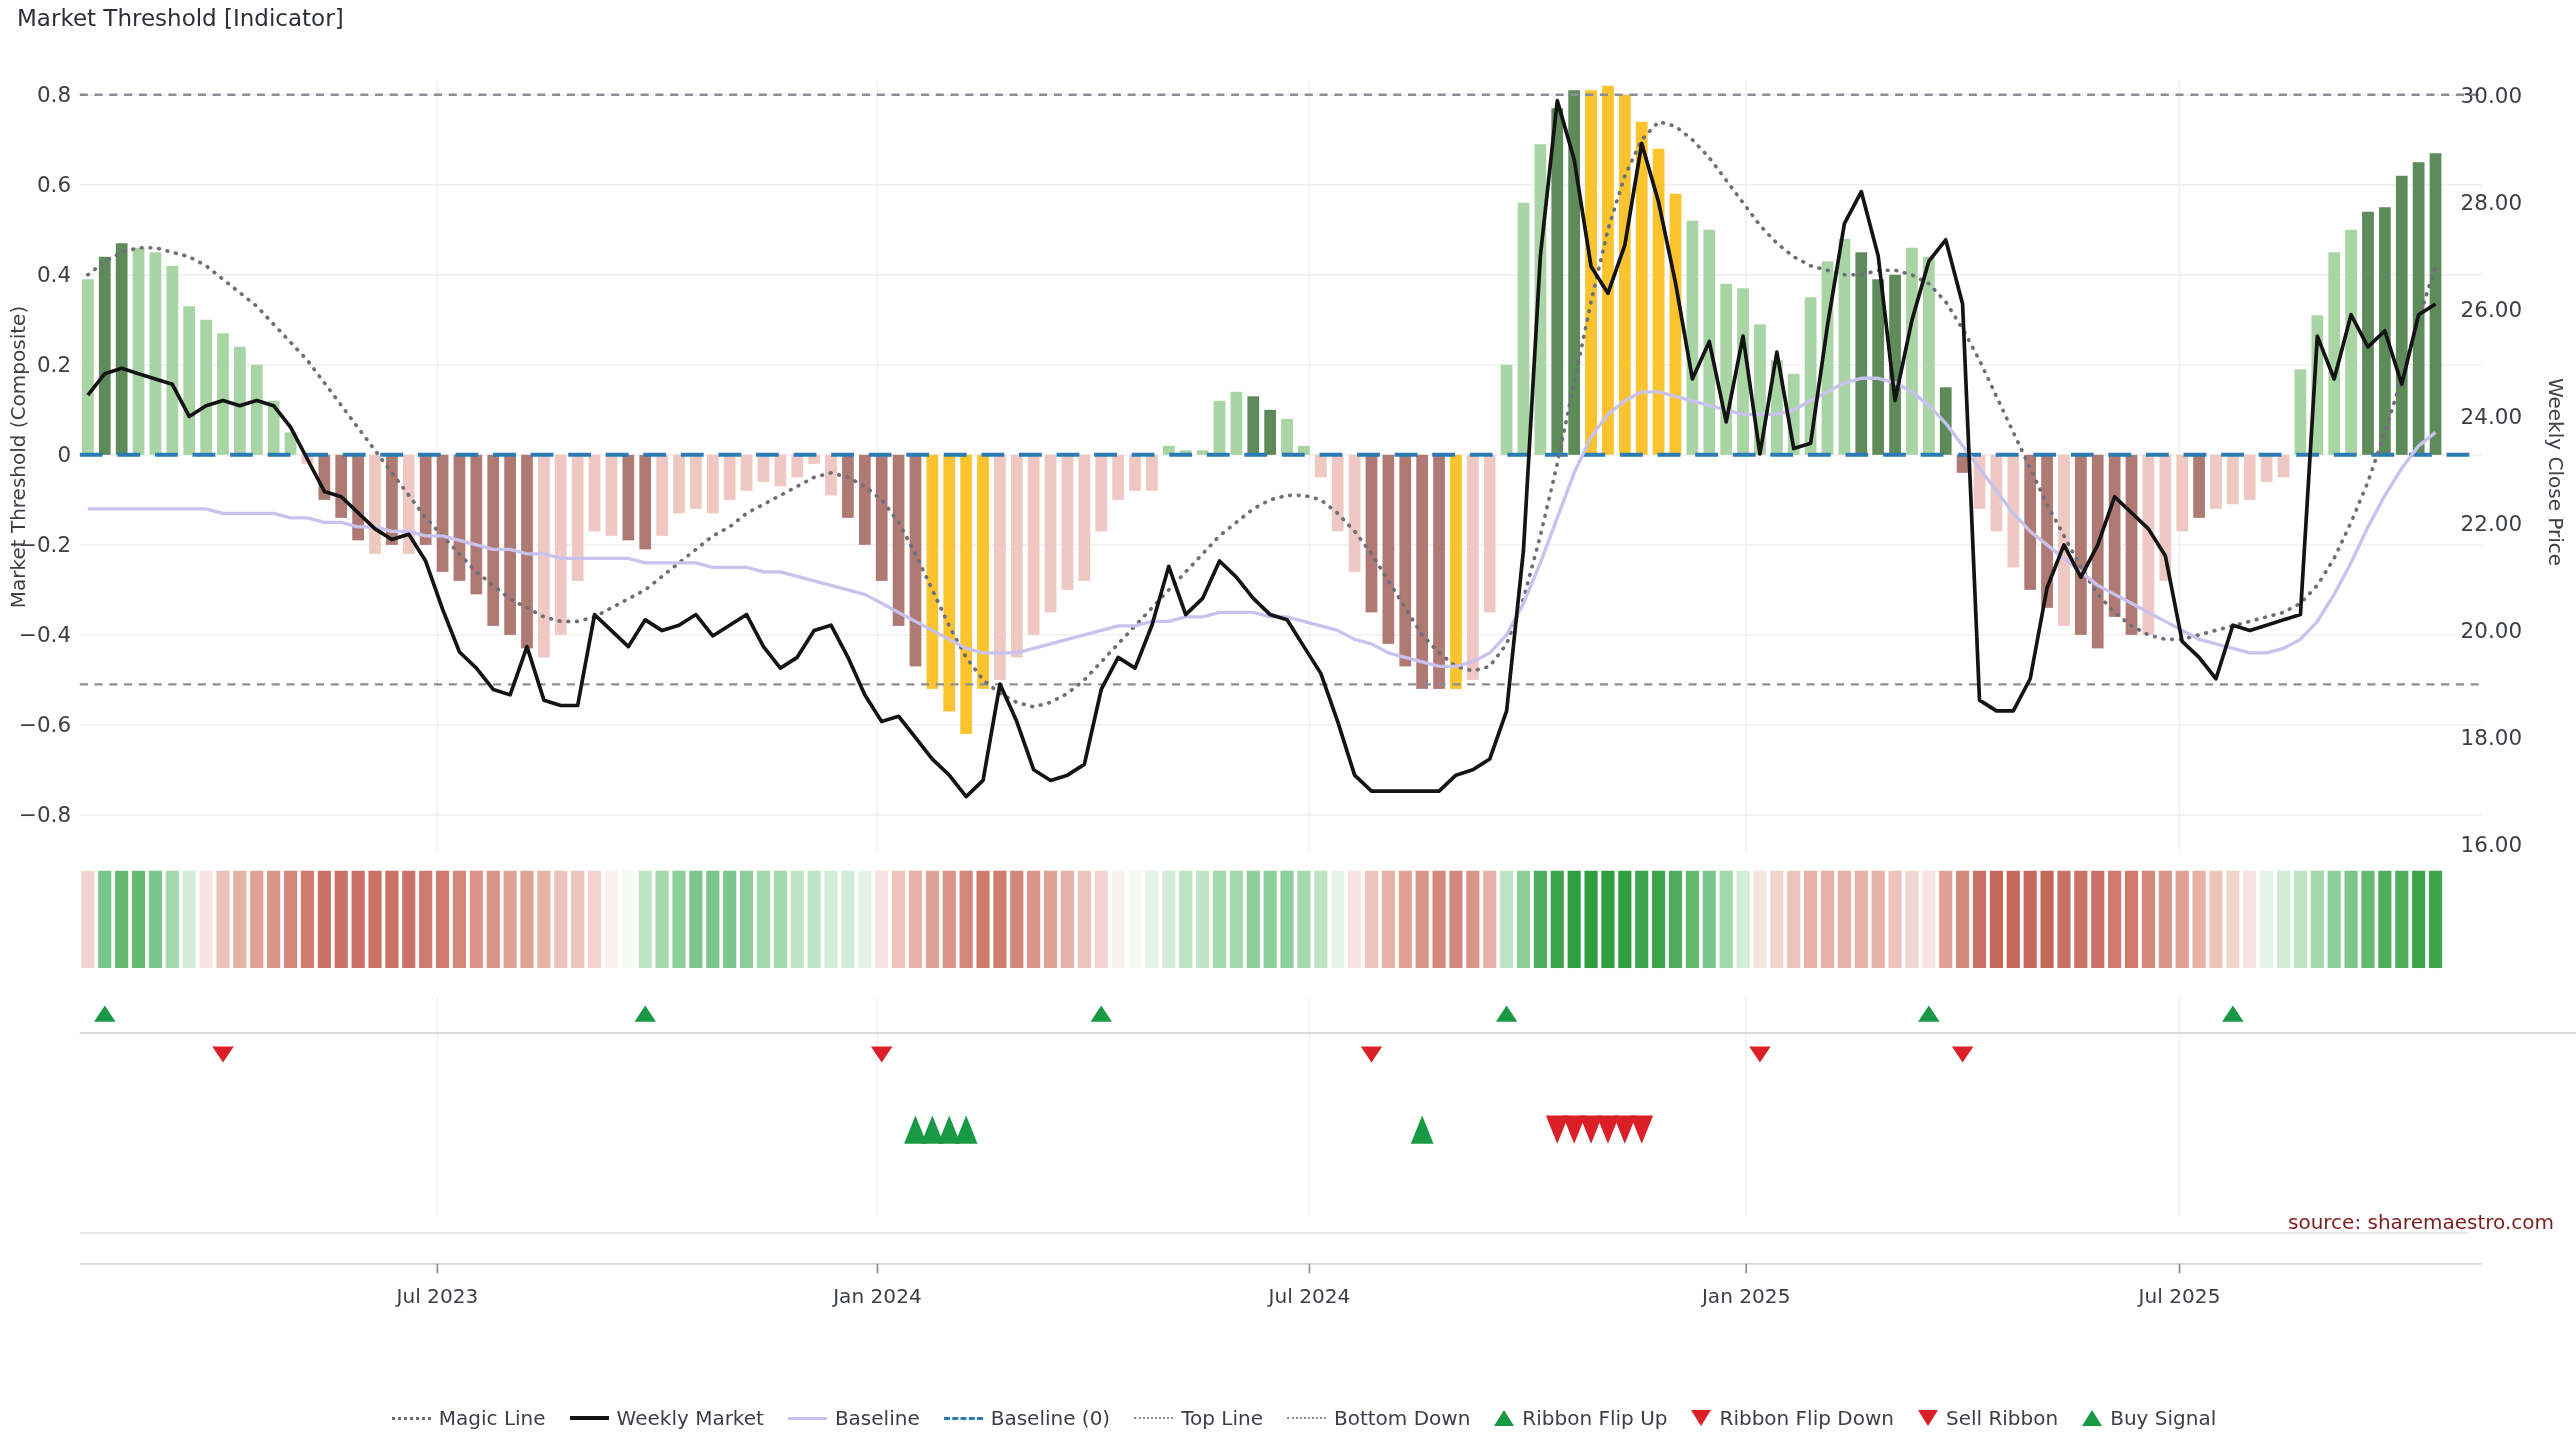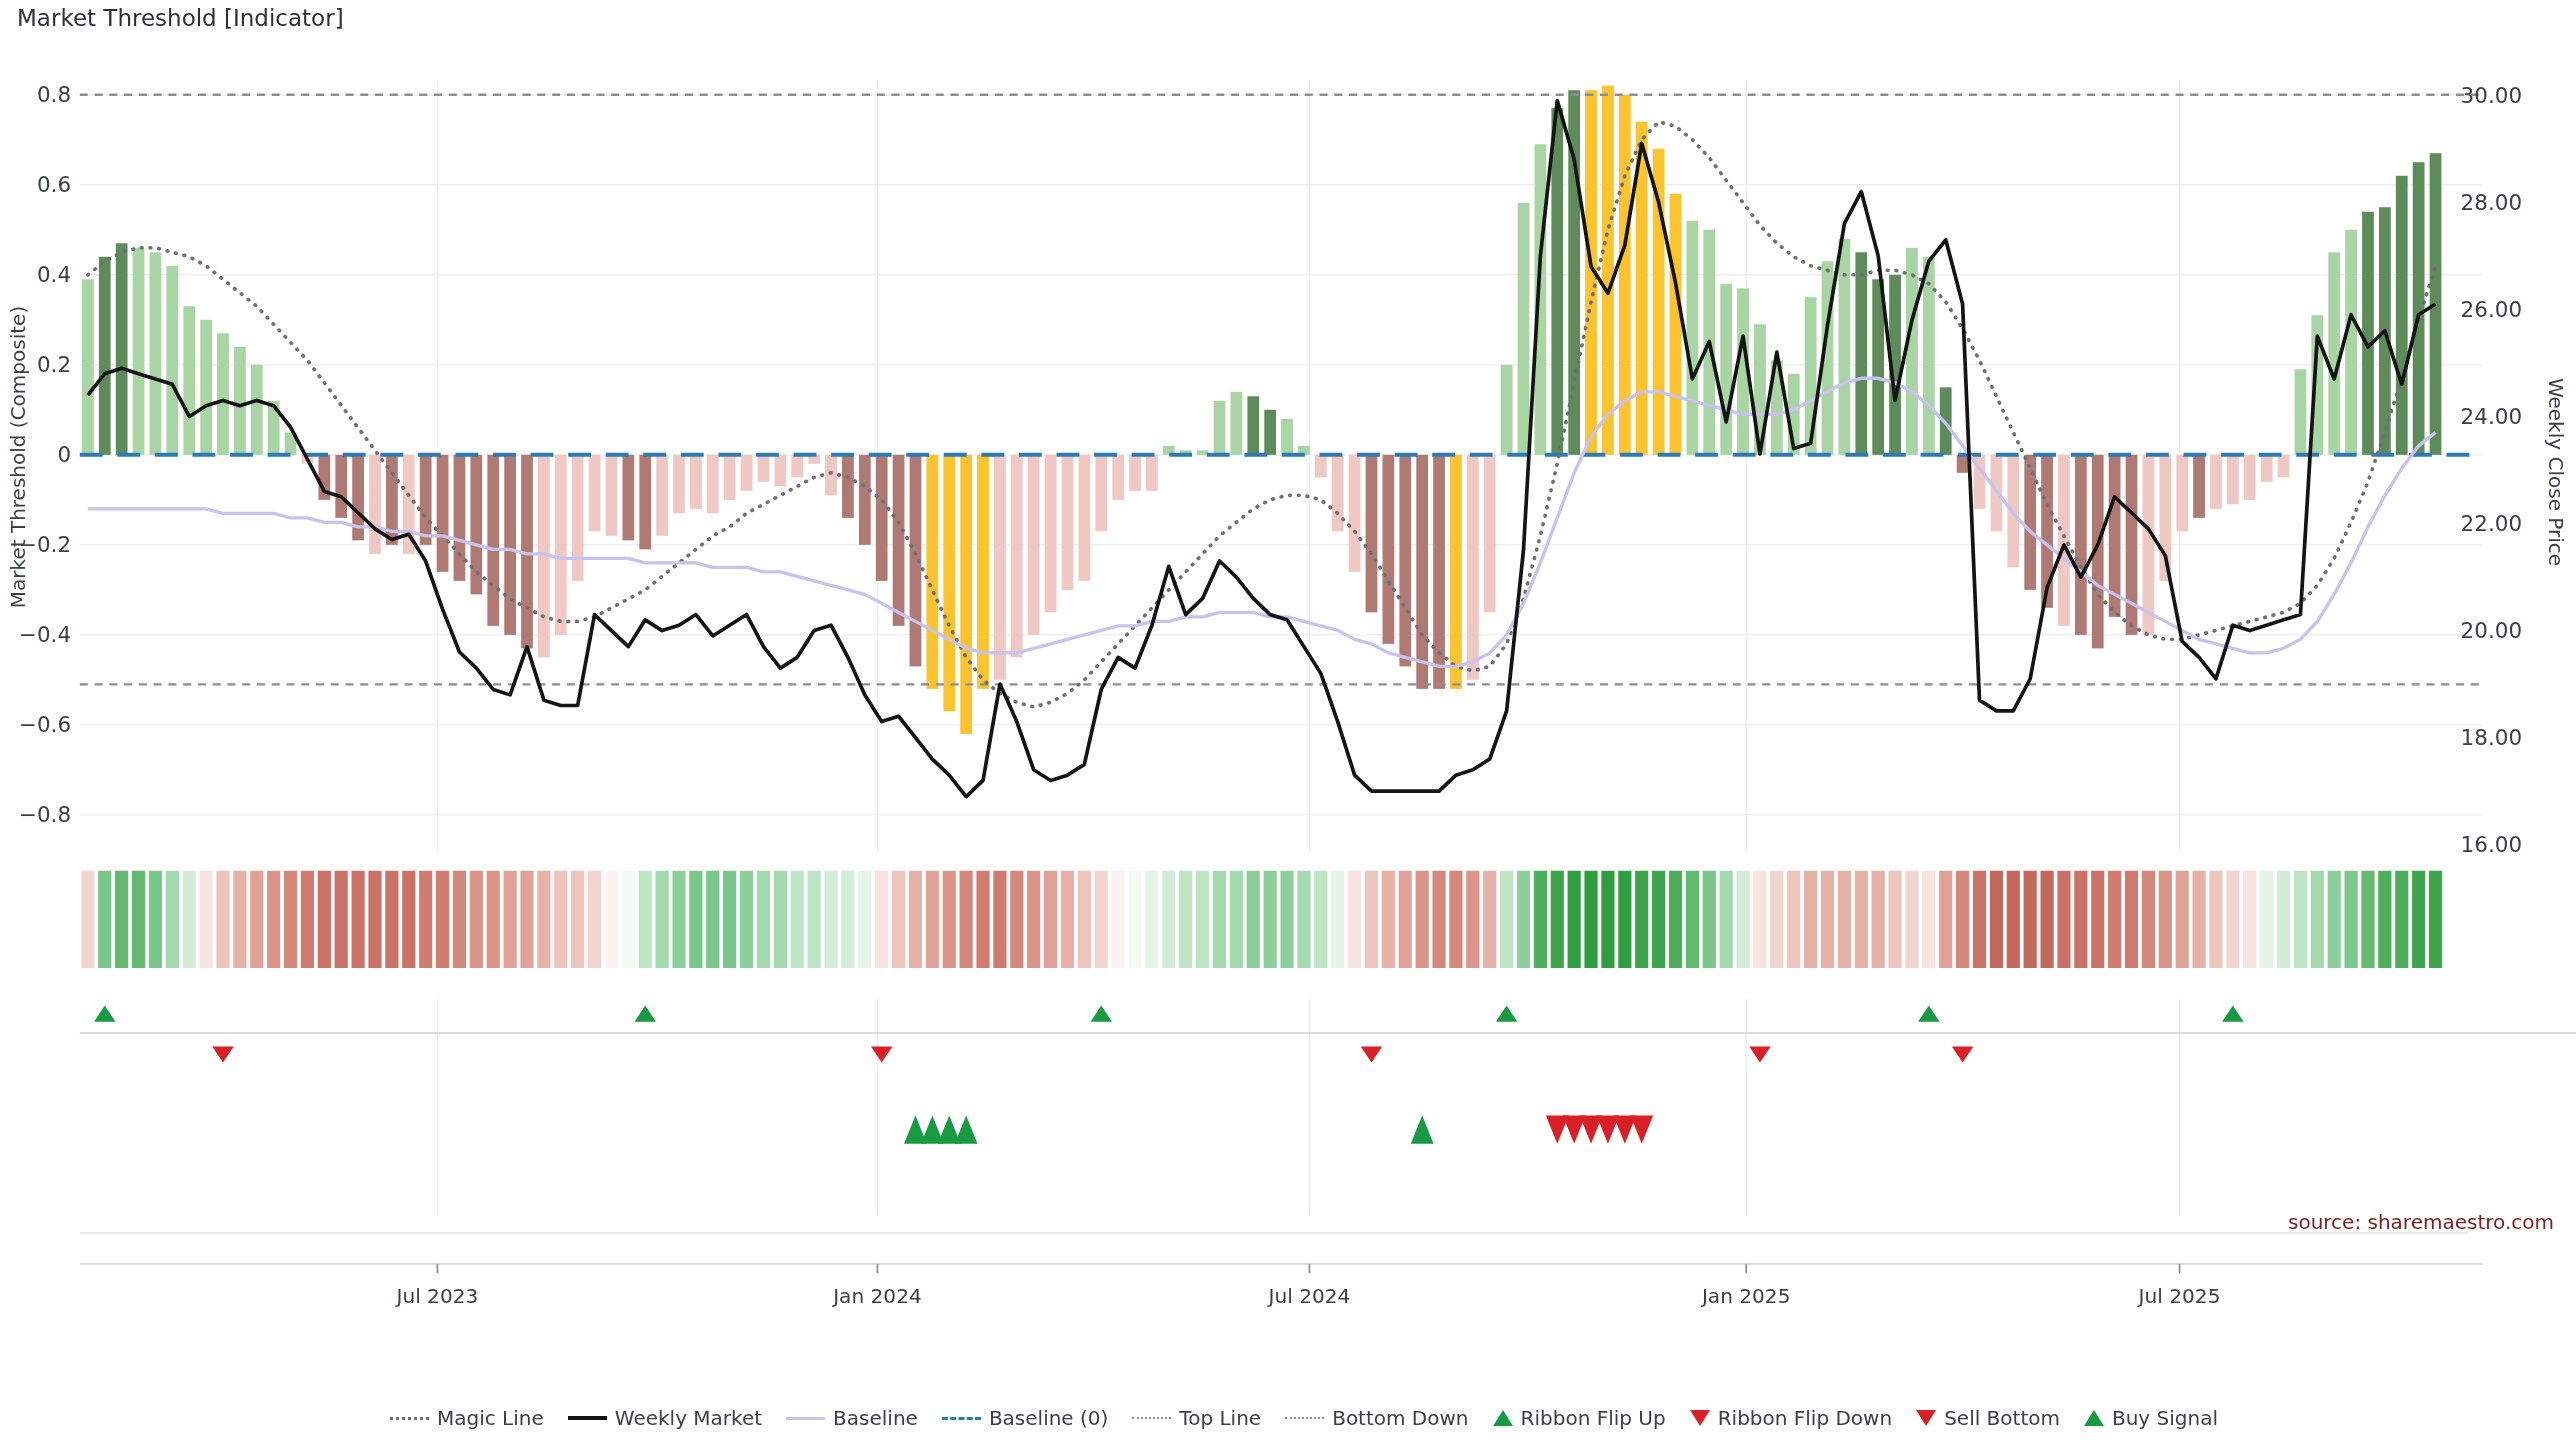--- a/index.html
+++ b/index.html
@@ -440,21 +440,21 @@
       <div class="leg-item">
         <span class="sw tri tri-up-green"></span>
         <span class="leg-label">Ribbon Flip Up</span>
       </div>
       <div class="leg-item">
         <span class="sw tri tri-down-red"></span>
         <span class="leg-label">Ribbon Flip Down</span>
       </div>
       <div class="leg-item">
         <span class="sw tri tri-down-red"></span>
-        <span class="leg-label">Sell Bottom</span>
+        <span class="leg-label">Sell Ribbon</span>
       </div>
       <div class="leg-item">
         <span class="sw tri tri-up-green"></span>
         <span class="leg-label">Buy Signal</span>
       </div>
     </div>
 </div>
 
 
 </body></html>

